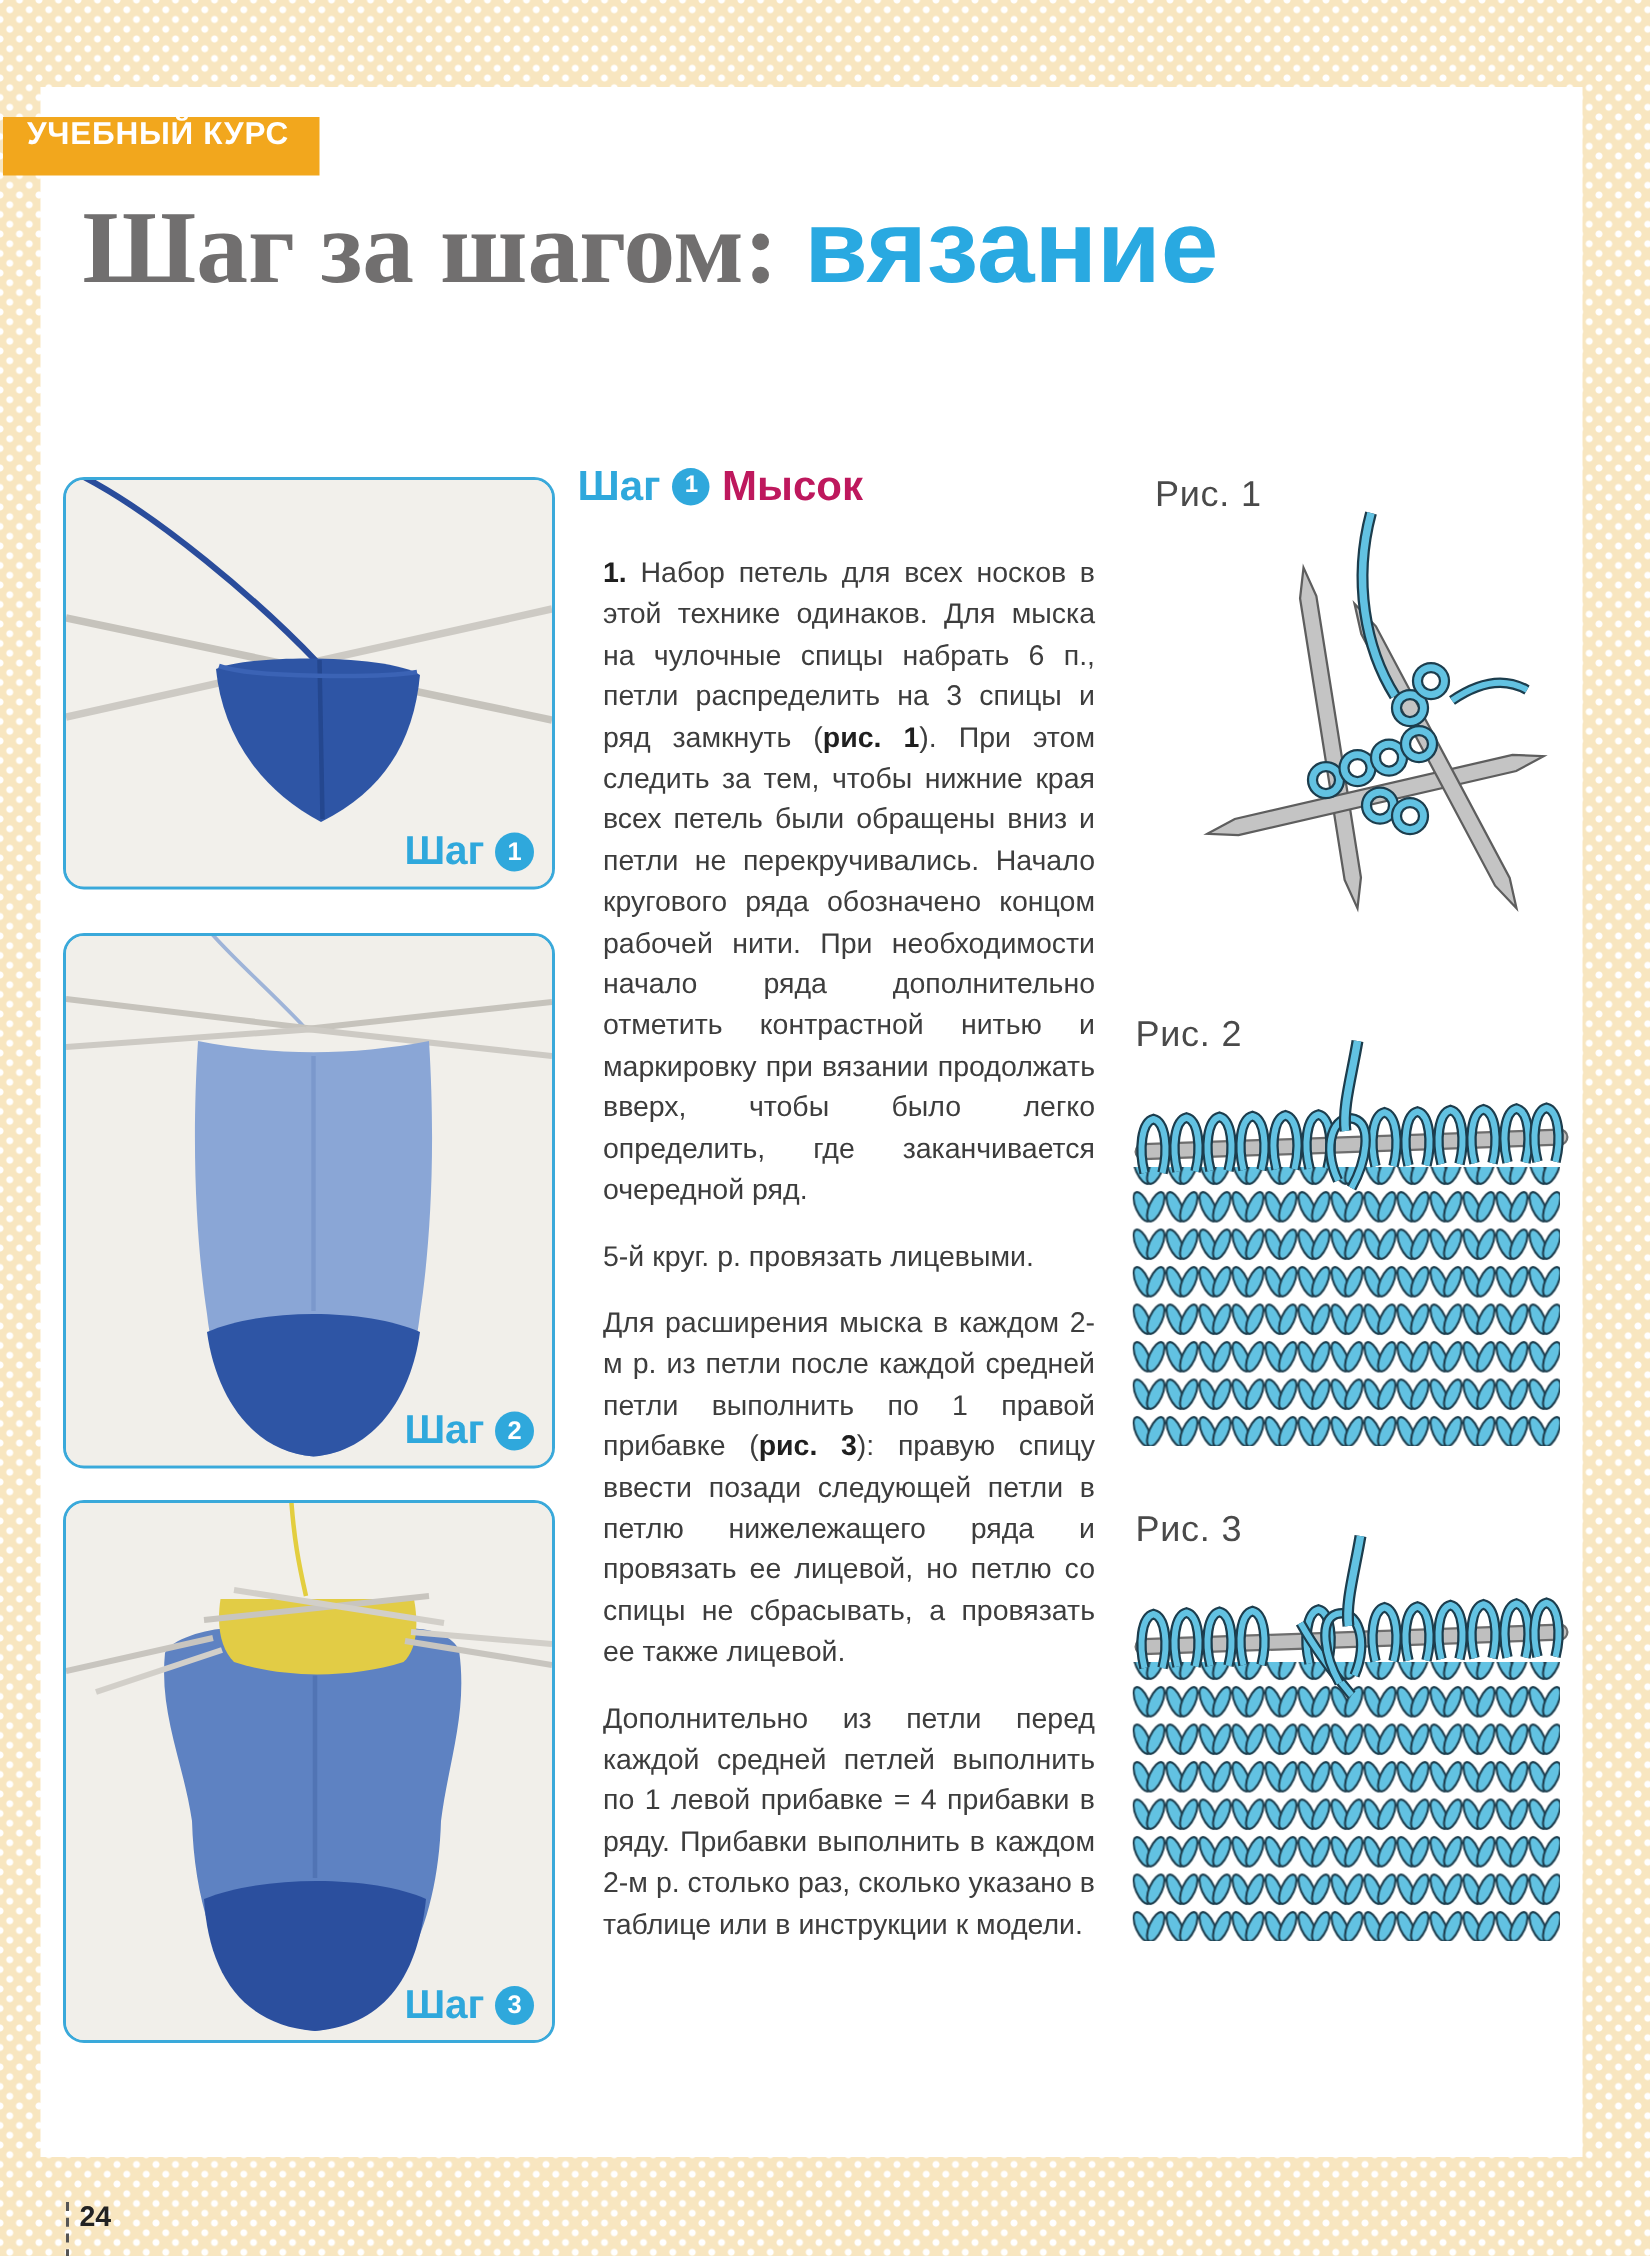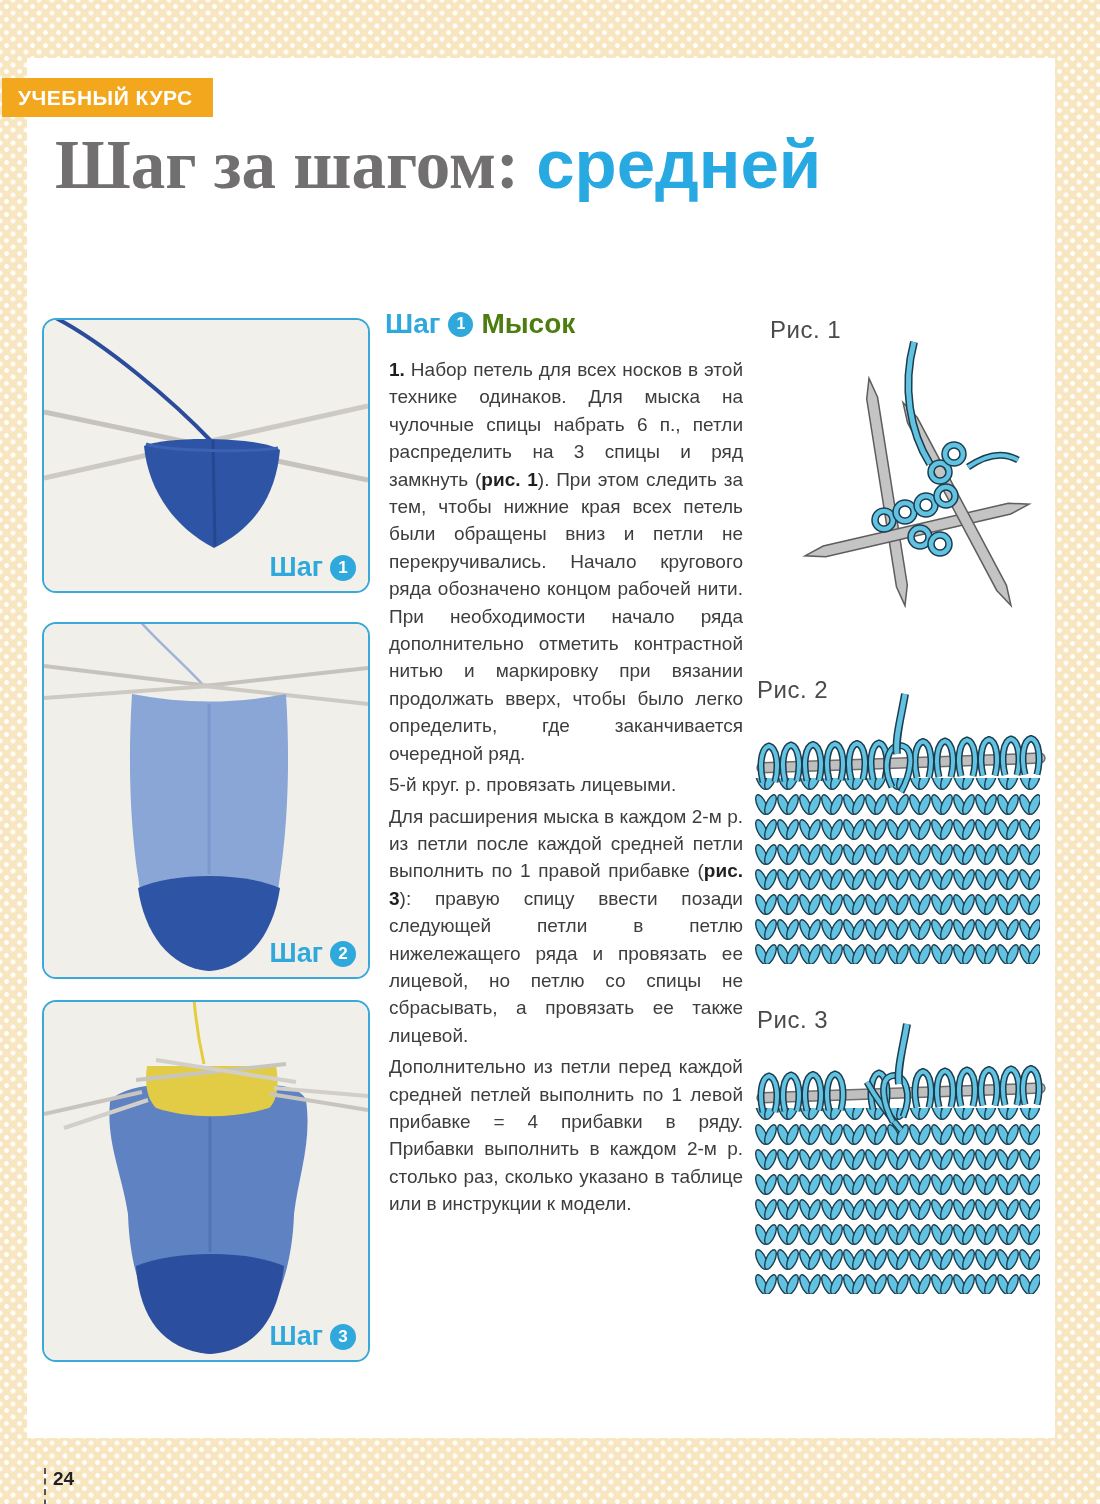--- a/index.html
+++ b/index.html
@@ -14,21 +14,21 @@
     background-position:0 0,6.5px 6.5px;
   }
   .sheet{
     position:absolute;left:27px;top:58px;width:1028px;height:1380px;
     background:#ffffff;
   }
   .badge{
     position:absolute;left:2px;top:78px;height:39px;
     background:#f2a71d;color:#ffffff;
     font-size:21px;font-weight:bold;letter-spacing:0.5px;
-    display:flex;align-items:center;padding:0 20px 0 16px;
+    display:flex;padding:0 20px 0 16px;
   }
   .title{
     position:absolute;left:55px;top:128px;width:990px;
     font-size:69px;font-weight:bold;line-height:1.06;letter-spacing:0px;
   }
   .title .t-gray{color:#716f6f;font-family:Liberation Serif, serif;}
   .title .t-blue{color:#29a9e1;}
 
   
   .photo{
@@ -48,26 +48,26 @@
     background:#2fa8dc;color:#ffffff;font-size:17px;font-weight:bold;
   }
 
   
   .article-head{
     position:absolute;left:385px;top:308px;width:362px;
     display:flex;align-items:center;gap:8px;
     font-size:28px;font-weight:bold;color:#2fa8dc;
   }
   .article-head .num-circle{width:25px;height:25px;font-size:16px;}
-  .article-head .head-title{color:#4d7c0f;}
+  .article-head .head-title{color:#be185d;}
   .article{
     position:absolute;left:385px;top:352px;width:362px;
     font-size:19px;line-height:27.4px;color:#3d3d3d;
   }
-  .article p{margin:4px;text-align:justify;}
+  .article p{margin:17px;text-align:justify;}
   .article b{color:#1f1f1f;}
 
   
   .fig-label{
     position:absolute;color:#4a4a4a;font-size:24px;letter-spacing:0.5px;
   }
   .fig{position:absolute;}
 
   
   .pageno{
@@ -79,21 +79,21 @@
 </head>
 <body>
 
 <div class="sheet"></div>
 
 <div class="badge">
   <span>УЧЕБНЫЙ КУРС</span>
 </div>
 
 <div class="title">
-  <span class="t-gray">Шаг за шагом: </span><span class="t-blue">средней</span><br>
+  <span class="t-gray">Шаг за шагом: </span><span class="t-blue">вязание</span><br>
 </div>
 
 <div class="photo" style="top:318px;height:275px;">
   <svg width="324" height="271" viewBox="0 0 324 271">
     <rect x="0" y="0" width="324" height="271" fill="#f2f0eb"></rect>
     <line x1="0" y1="92" x2="324" y2="160" stroke="#c6c3bc" stroke-width="5"></line>
     <line x1="0" y1="158" x2="324" y2="86" stroke="#cdcac4" stroke-width="5"></line>
     <path d="M168,122 C130,82 60,22 8,-4" fill="none" stroke="#2a4c9b" stroke-width="4"></path>
     <path d="M100,126 C120,116 216,116 236,130 C232,172 214,206 170,228 C128,206 104,168 100,126 Z" fill="#2e55a5"></path>
     <path d="M169,120 L171,226" stroke="#24478f" stroke-width="3"></path>

